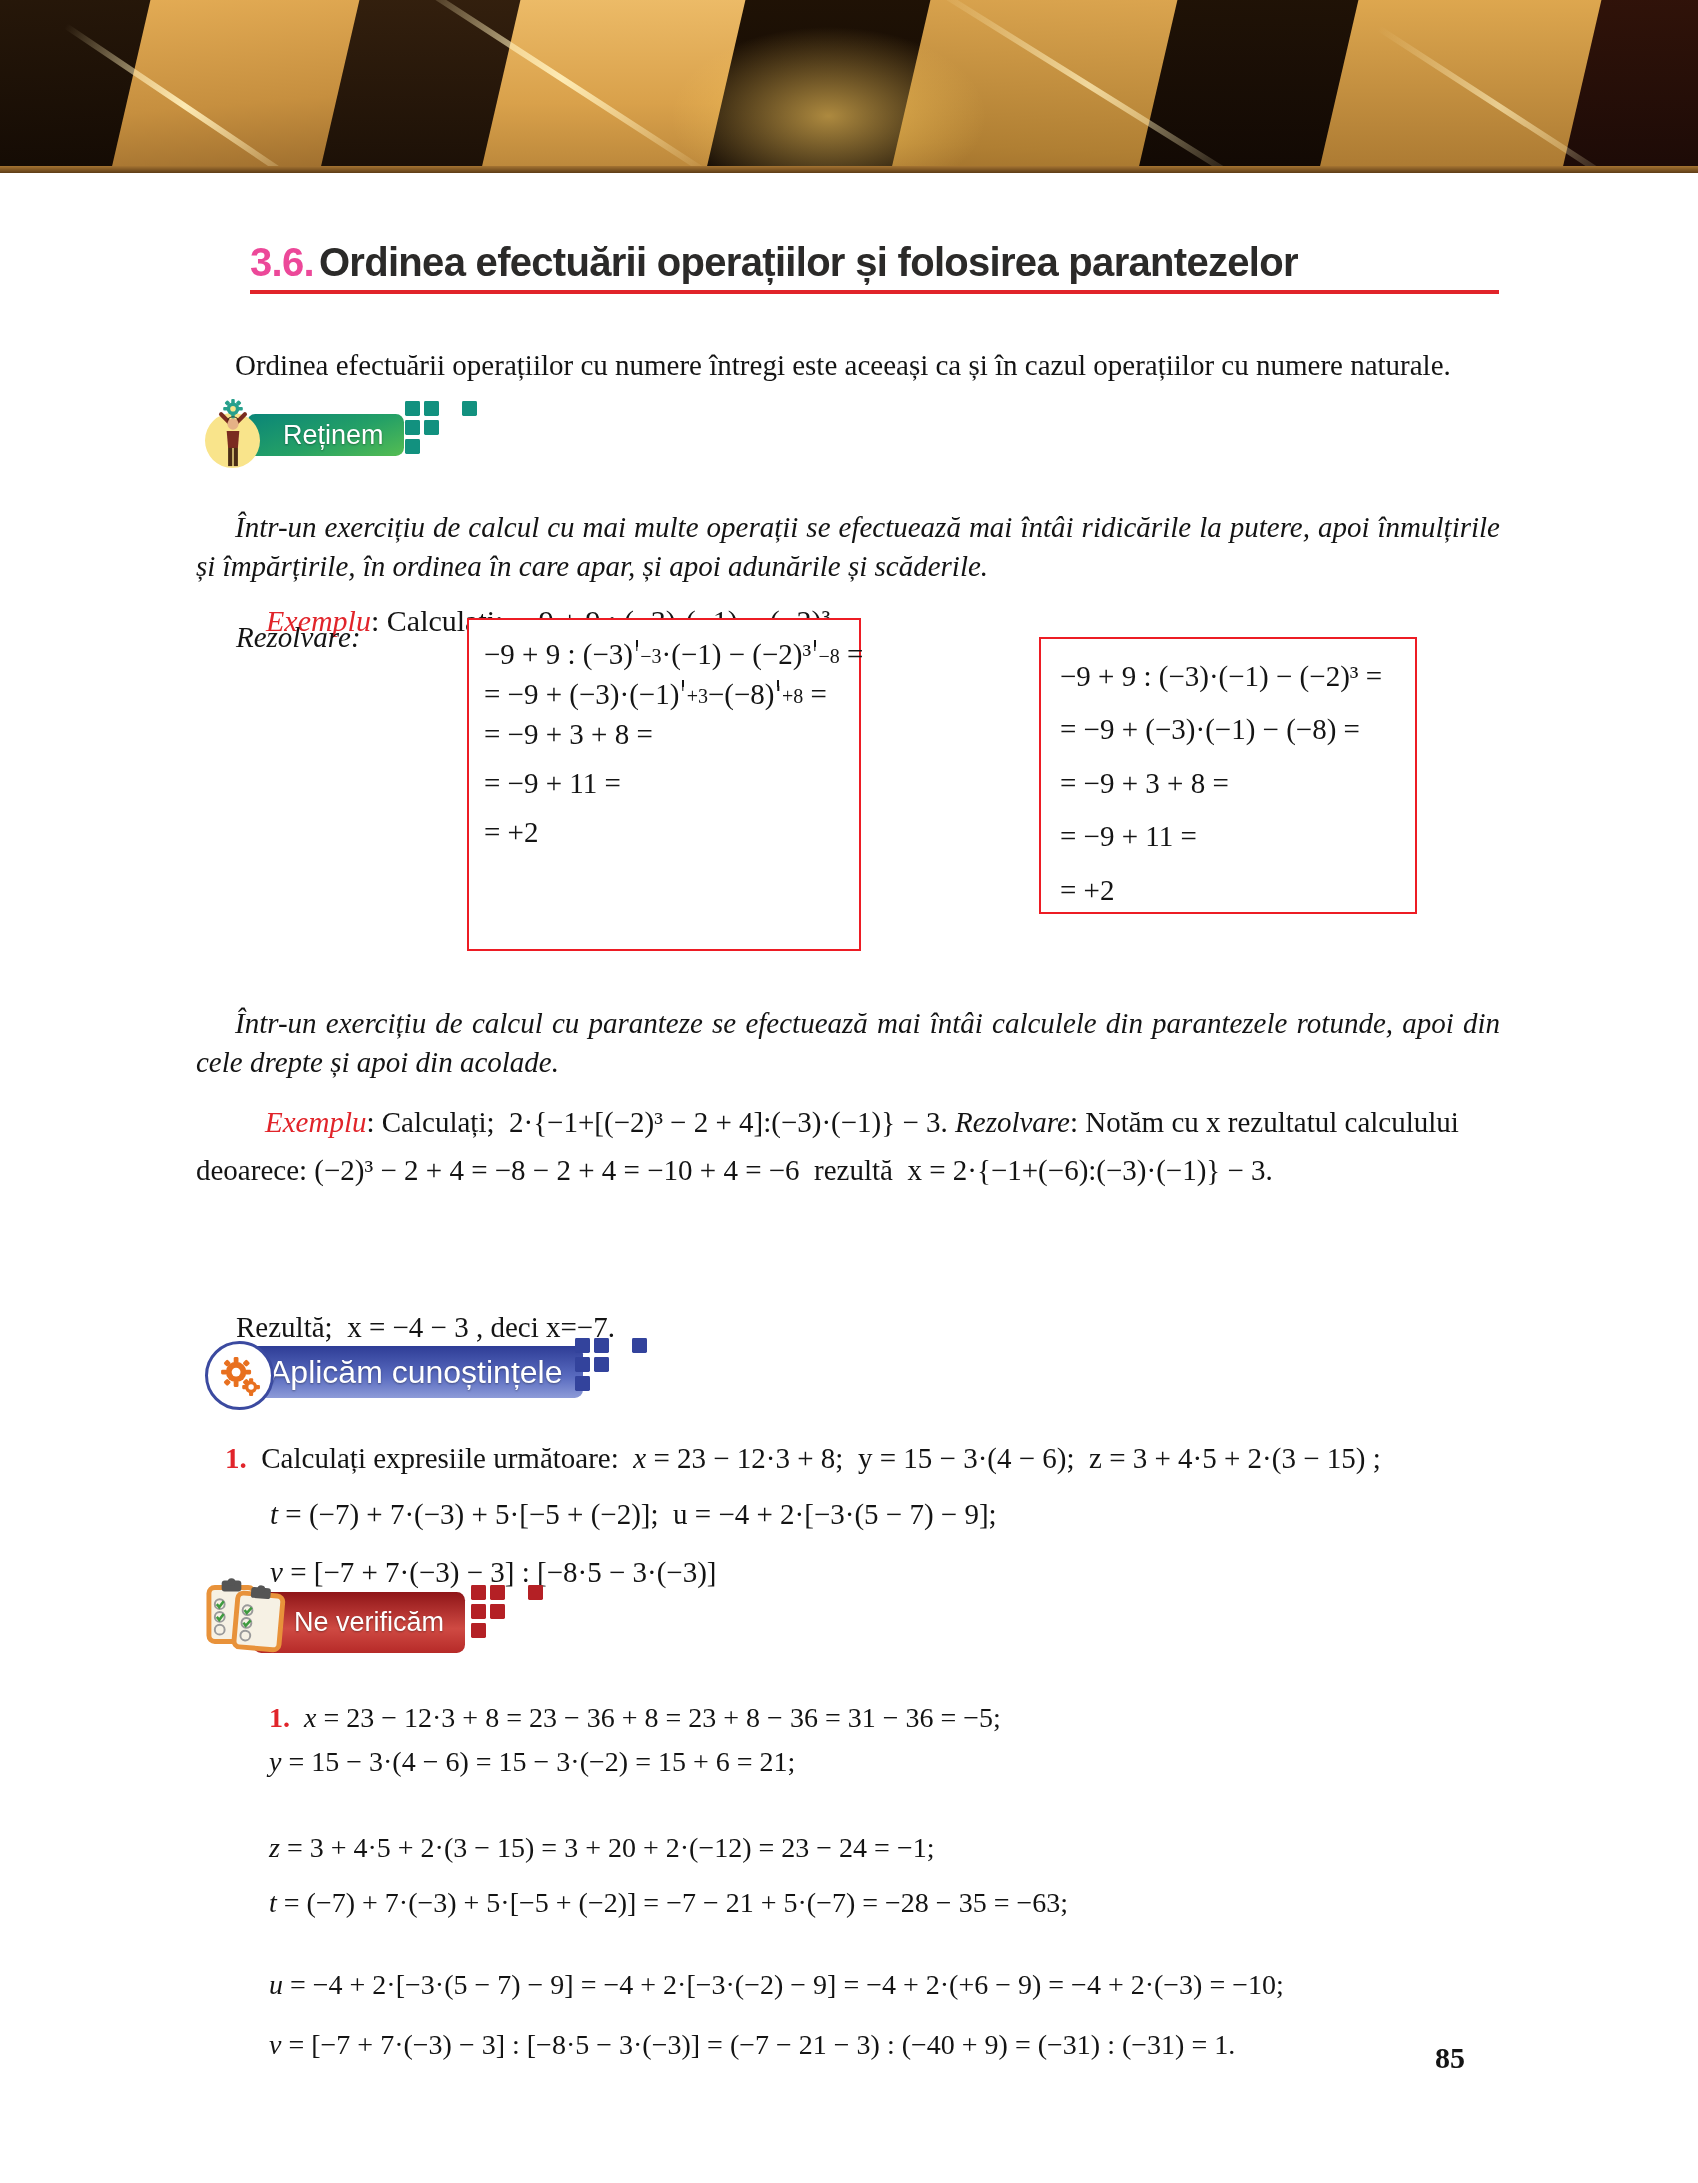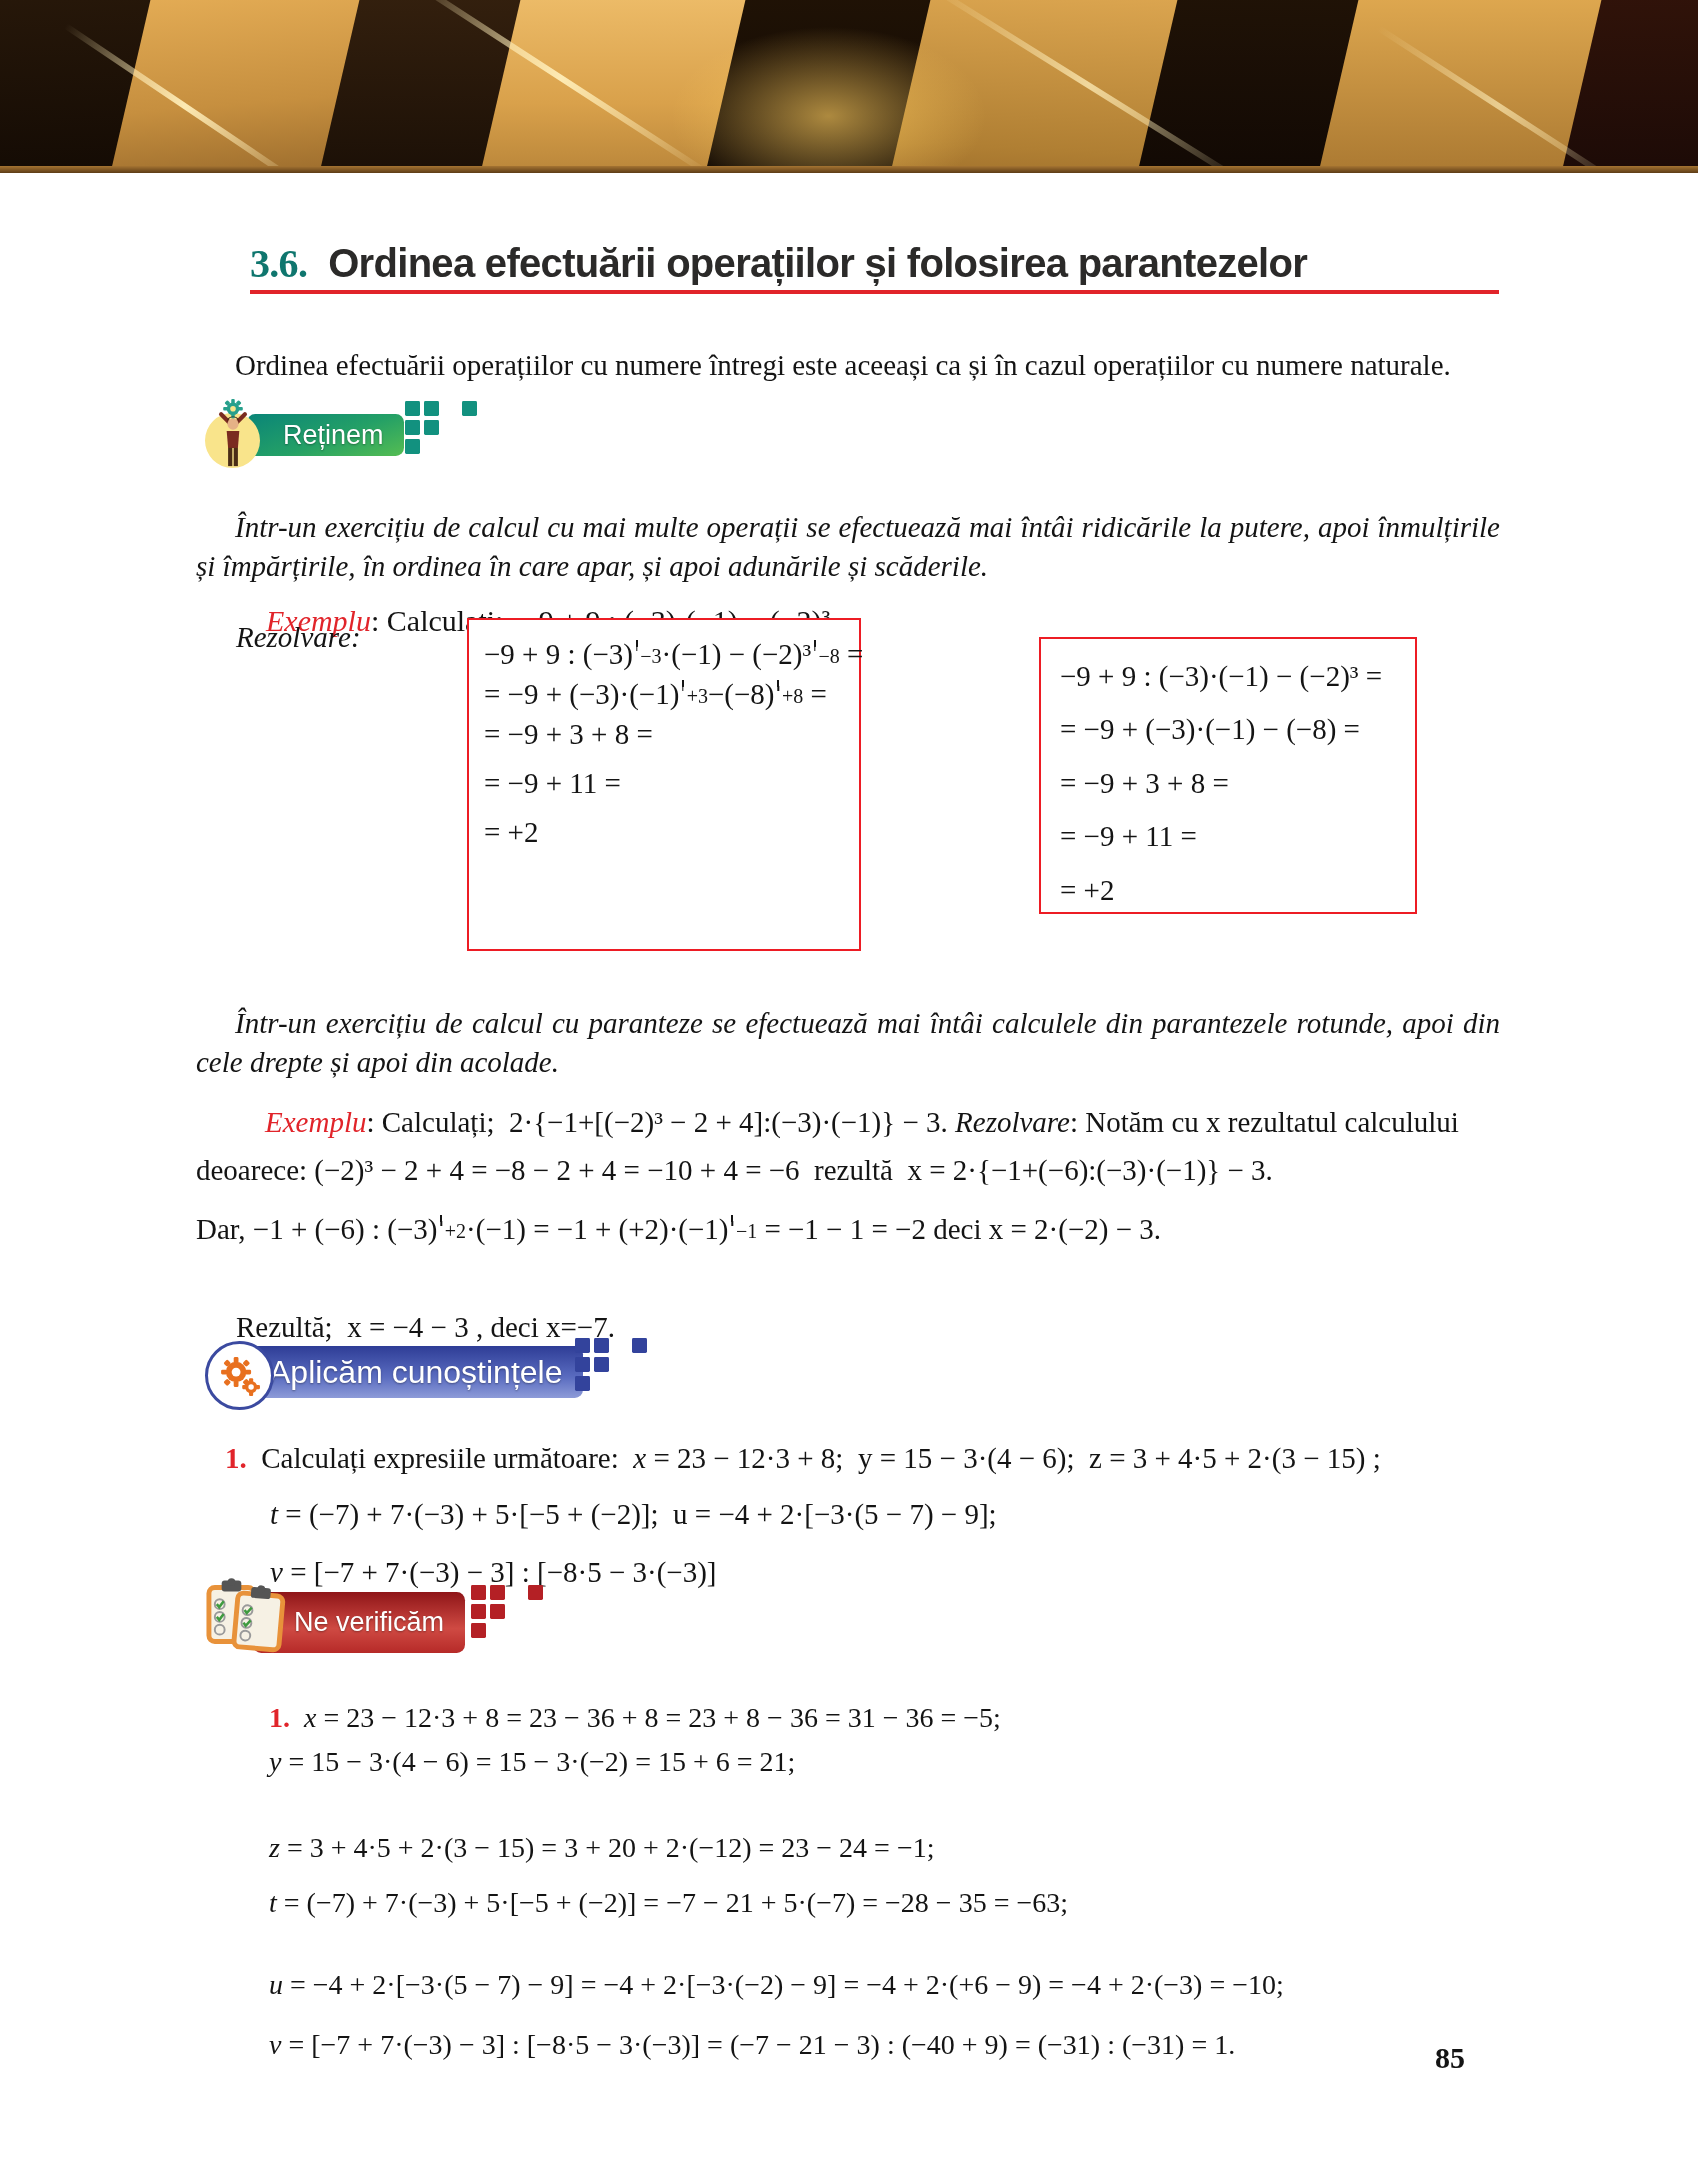--- a/index.html
+++ b/index.html
@@ -25,21 +25,21 @@
   .s3{left:903px;top:82px;width:370px;transform:rotate(32deg);opacity:.8;}
   .s4{left:1355px;top:103px;width:287px;transform:rotate(33deg);opacity:.7;}
   .hero .glow{position:absolute;left:671px;top:27px;width:315px;height:178px;
     background:radial-gradient(closest-side,rgba(255,205,95,.65),rgba(255,205,95,0));}
   .hero .strip{position:absolute;left:0;bottom:0;width:100%;height:7.5px;
     background:linear-gradient(180deg,#a57432,#5d3c16);}
 
   
   .title{position:absolute;left:250px;top:240px;font-family:"Liberation Sans",sans-serif;
          font-weight:bold;font-size:40px;letter-spacing:-0.7px;color:#2b2a29;white-space:nowrap;}
-  .title .num{color:#0f766e;margin-right:21px;font-family:Liberation Serif, serif;}
+  .title .num{color:#ec4899;margin-right:5px;}
   .rule{position:absolute;left:250px;top:290px;width:1249px;height:4.1px;background:#e1242a;}
 
   .para{position:absolute;left:196px;width:1304px;font-size:29px;line-height:39px;
         text-align:justify;text-indent:39px;}
   .italic{font-style:italic;}
   .p-intro{top:317px;}
   .p-note1{top:479px;}
   .p-note2{top:975px;}
 
   .line{position:absolute;white-space:pre;font-size:29px;}
@@ -208,27 +208,20 @@
     <div class="bline">= +2</div>
   </div>
 
   <p class="para italic p-note2">Într-un exercițiu de calcul cu paranteze se efectuează mai întâi calculele din parantezele rotunde, apoi din cele drepte și apoi din acolade.</p>
 
   <div class="line" style="left:236px;top:1073px;font-size:29px;">
     <span class="red-it">Exemplu</span><span>: Calculați;  </span><span>2·{−1+[(−2)³ − 2 + 4]:(−3)·(−1)} − 3. </span><span class="it">Rezolvare</span><span>: Notăm cu x rezultatul calculului</span>
   </div>
   <div class="line" style="left:196px;top:1154px;">deoarece: (−2)³ − 2 + 4 = −8 − 2 + 4 = −10 + 4 = −6  rezultă  x = 2·{−1+(−6):(−3)·(−1)} − 3.</div>
 
-  <div class="mathline" style="position:absolute;left:196px;top:1213px;">
-    <span>Dar, −1 + </span>
-    <span class="ub"><span class="t">(−6) : (−3)</span><span class="b"></span><span class="l">+2</span></span>
-    <span>·(−1) = −1 + </span>
-    <span class="ub"><span class="t">(+2)·(−1)</span><span class="b"></span><span class="l">−1</span></span>
-    <span> = −1 − 1 = −2 deci x = 2·(−2) − 3.</span>
-  </div>
 
   <div class="line" style="left:236px;top:1311px;">Rezultă;  x = −4 − 3 , deci x=−7.</div>
 
   <div class="badge bdg-apl">
     <div class="pill">
       <span>Aplicăm cunoștințele</span>
     </div>
     <div class="circ">
       <svg width="45" height="45" viewBox="0 0 66 66">
         <g fill="#e8701f">

